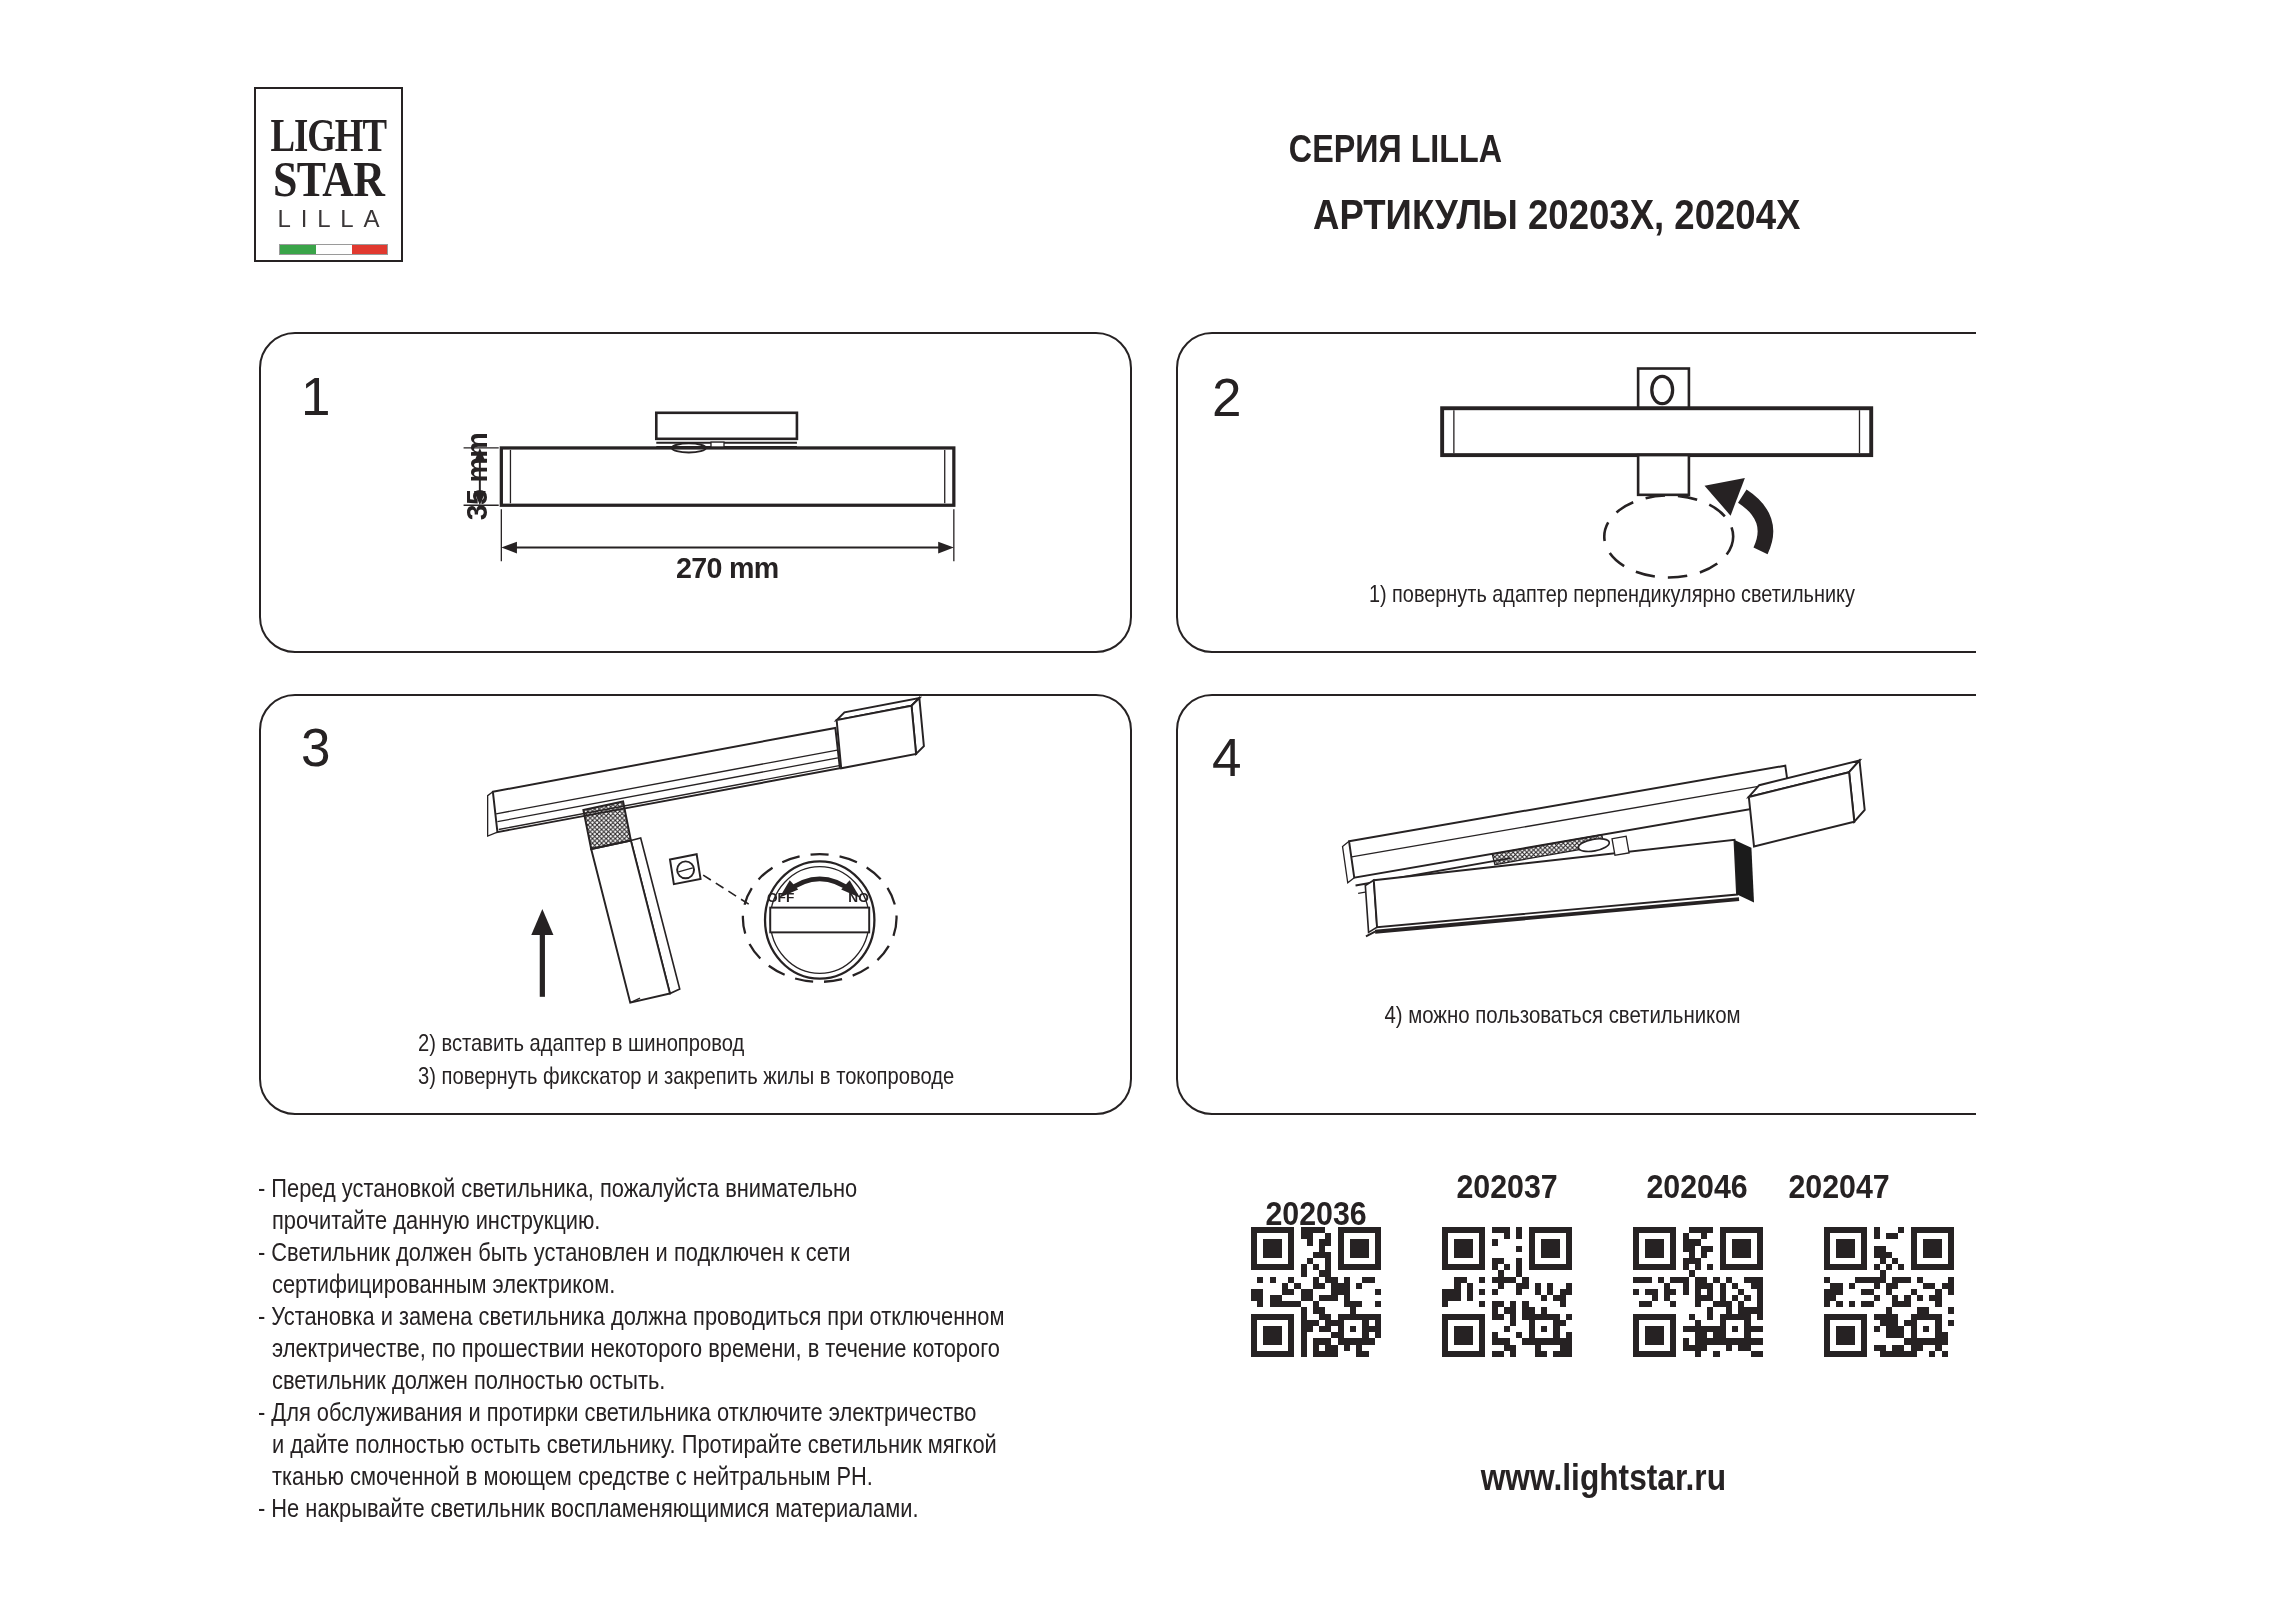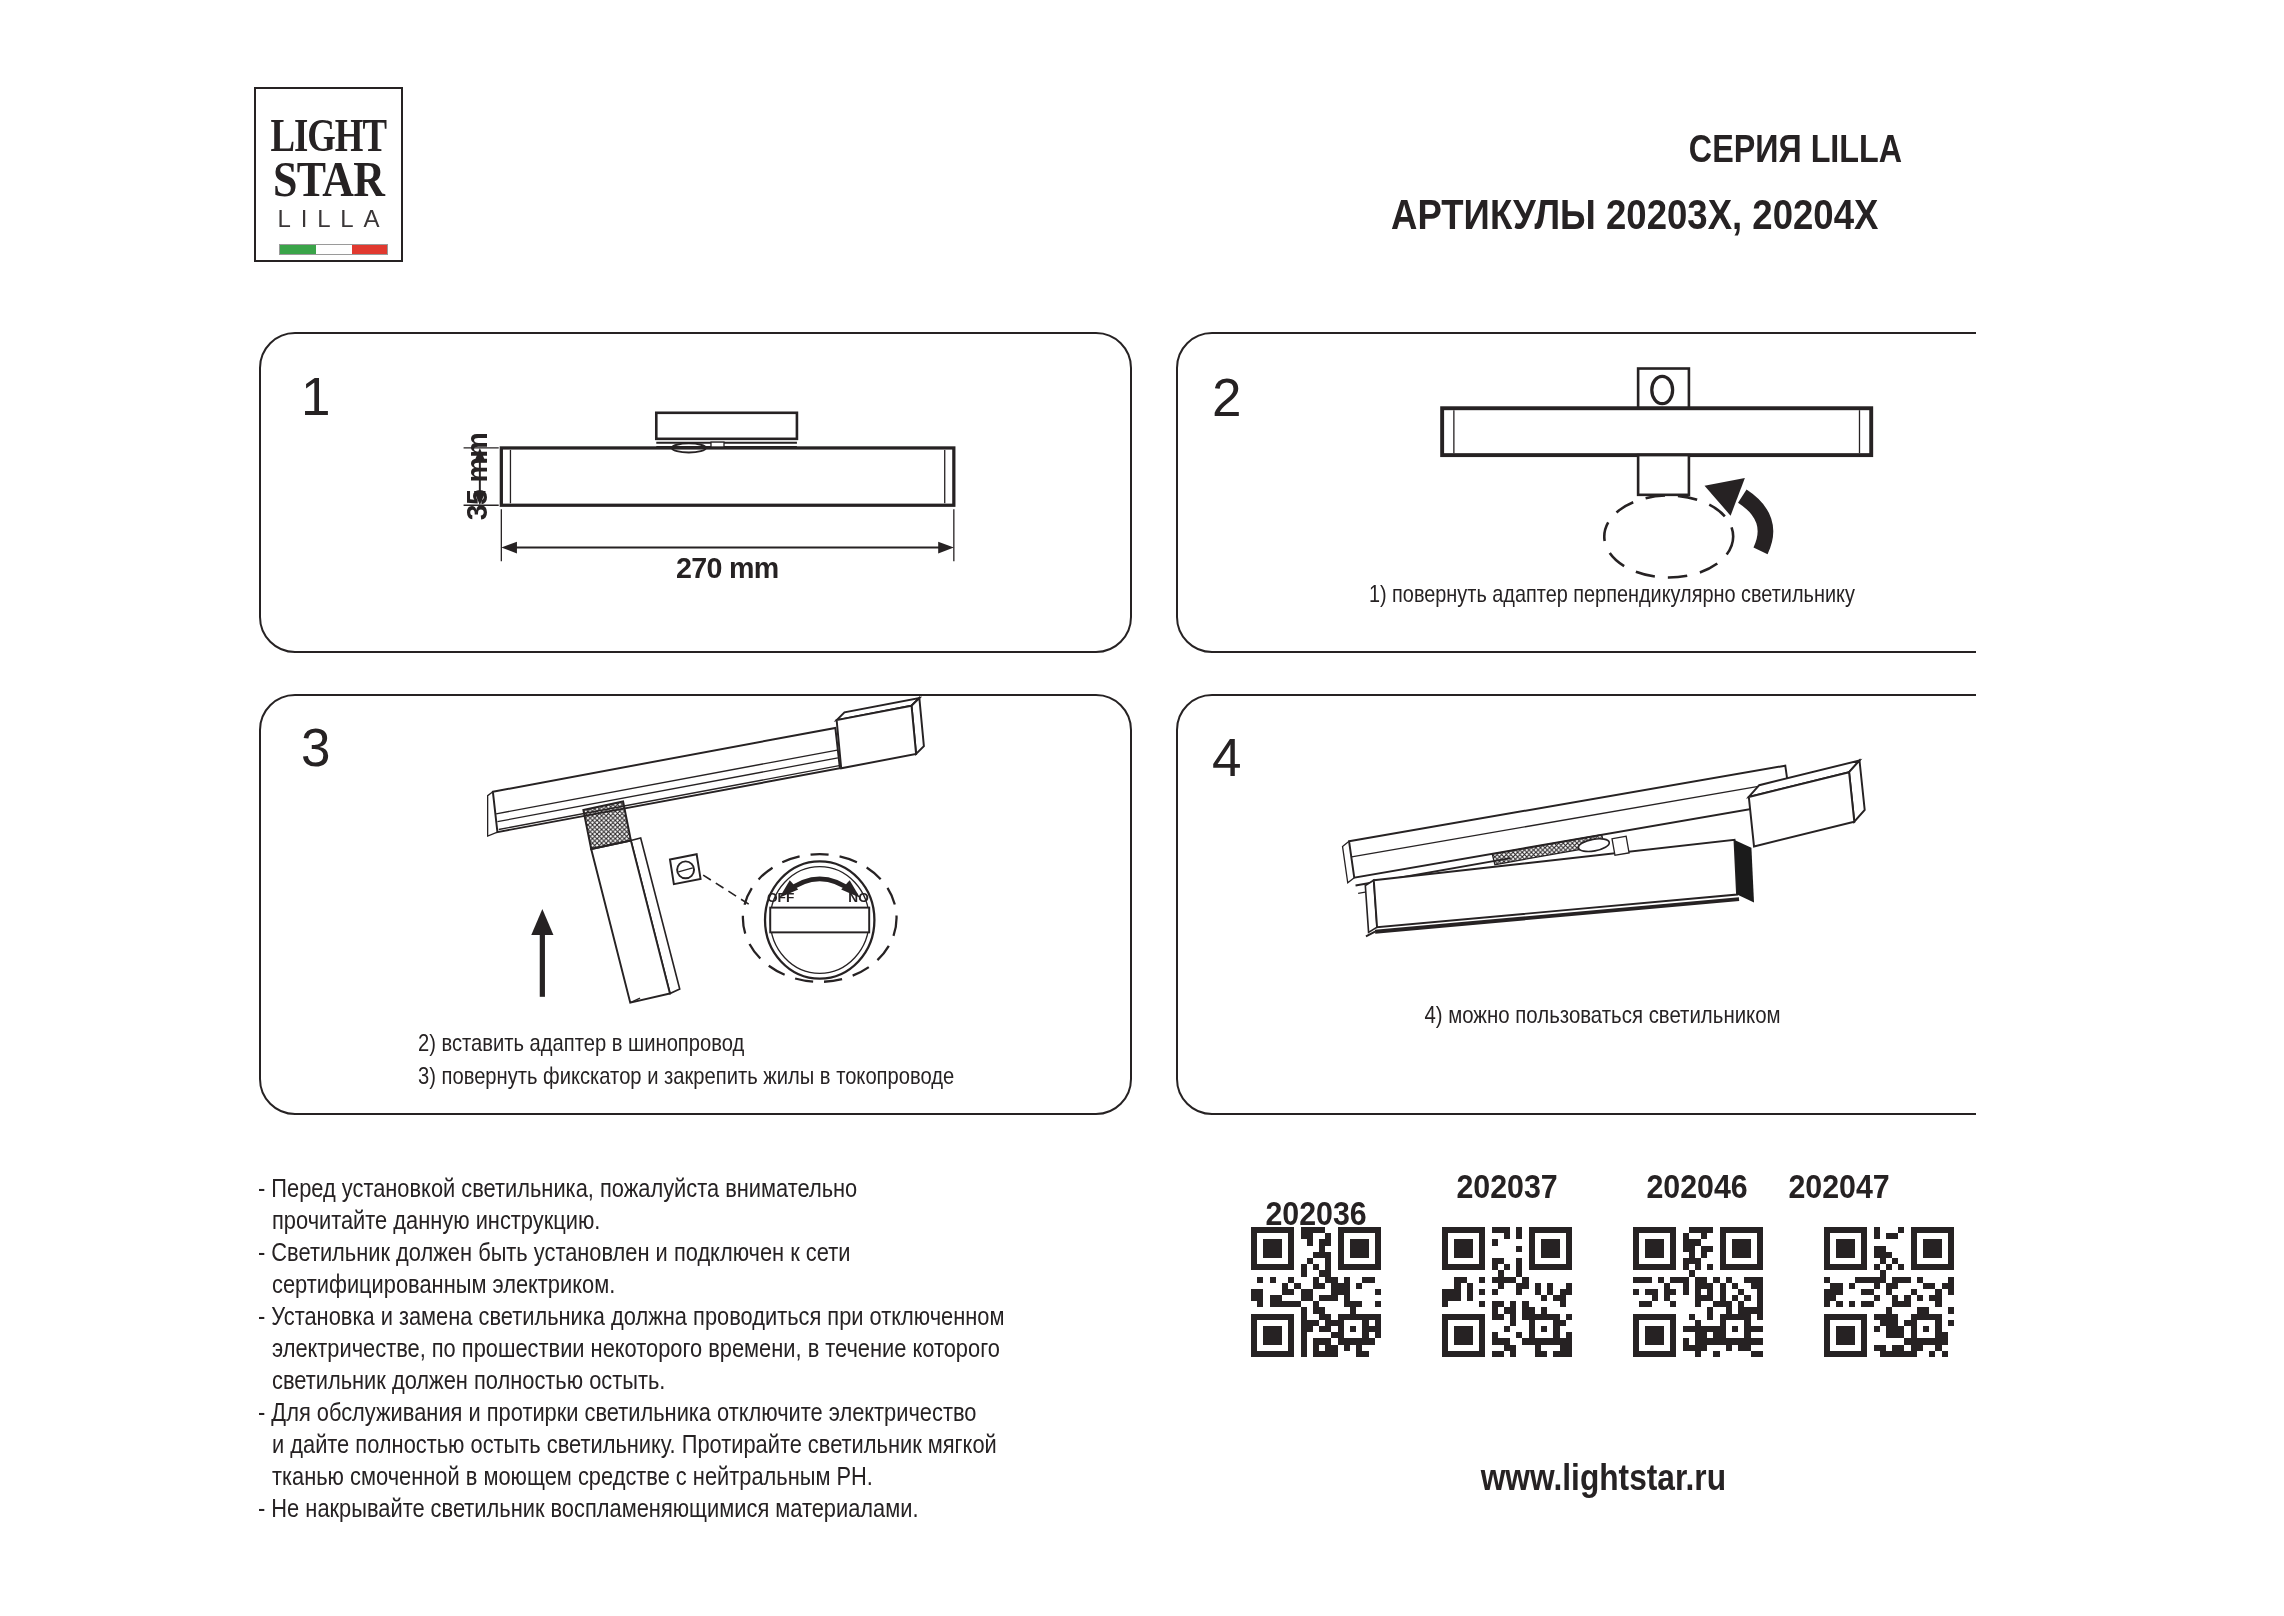--- a/index.html
+++ b/index.html
@@ -18,39 +18,39 @@
   .logo-light .cond-c{transform:scaleX(0.80);}
   .logo-star{top:61px;font-family:"Liberation Serif",serif;font-weight:bold;font-size:51px;letter-spacing:-0.7px;}
   .logo-star .cond-c{transform:scaleX(0.86);}
   .logo-group{top:116px;font-size:24px;letter-spacing:9.8px;color:#3a3637;}
   .logo-group .sp{margin-right:-9.8px;}
   .logo-flag{position:absolute;left:23.4px;top:155px;width:107px;height:8.5px;border:0.7px solid #9a9a9a;display:flex;}
   .logo-flag div{flex:1;}
 
   
   .main-title{left:474px;top:124px;font-size:52px;font-weight:bold;line-height:63px;}
-  .prod-hdr{left:1270px;width:651px;text-align:right;font-weight:bold;}
+  .prod-hdr{left:1270px;width:651px;text-align:left;font-weight:bold;}
   .prod-series{top:128px;font-size:38px;}
   .prod-articles{top:190px;font-size:43px;}
 
   
   .panel{position:absolute;border:2px solid var(--ink);border-radius:36px;background:#fff;}
   .p1{left:259px;top:332px;width:869px;height:317px;}
   .p2{left:1176px;top:332px;width:871px;height:317px;}
   .p3{left:259px;top:694px;width:869px;height:417px;}
   .p4{left:1176px;top:694px;width:871px;height:417px;}
   .step-num{position:absolute;font-size:53px;font-weight:400;line-height:53px;}
 
   .art{position:absolute;left:0;top:0;pointer-events:none;}
 
   .cap{position:absolute;font-size:23.4px;}
   .cap-center{text-align:center;}
   .cap2{left:1306px;top:581px;width:612px;}
   .cap3{left:418px;top:1026px;font-size:24px;line-height:33px;}
-  .cap4{left:1296px;top:1001px;width:612px;font-size:24px;}
+  .cap4{left:1256px;top:1001px;width:612px;font-size:24px;}
 
   
   .safety{left:258px;top:1172px;font-size:26px;}
   .safety .line{height:32px;line-height:32px;white-space:nowrap;}
   .safety .line.ind{padding-left:14.3px;}
 
   
   .qr-label{position:absolute;width:195px;text-align:center;top:1168px;font-size:33px;font-weight:bold;}
   .qr-label .cond-c{transform:scaleX(0.92);}
   .qr-box{position:absolute;top:1227px;width:130px;height:130px;}

